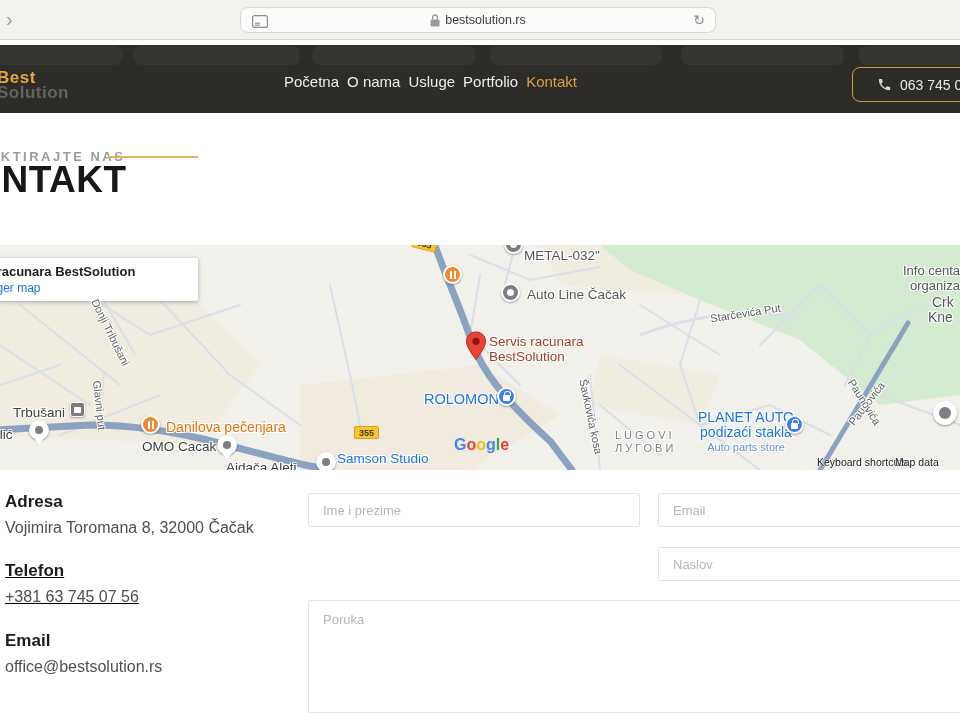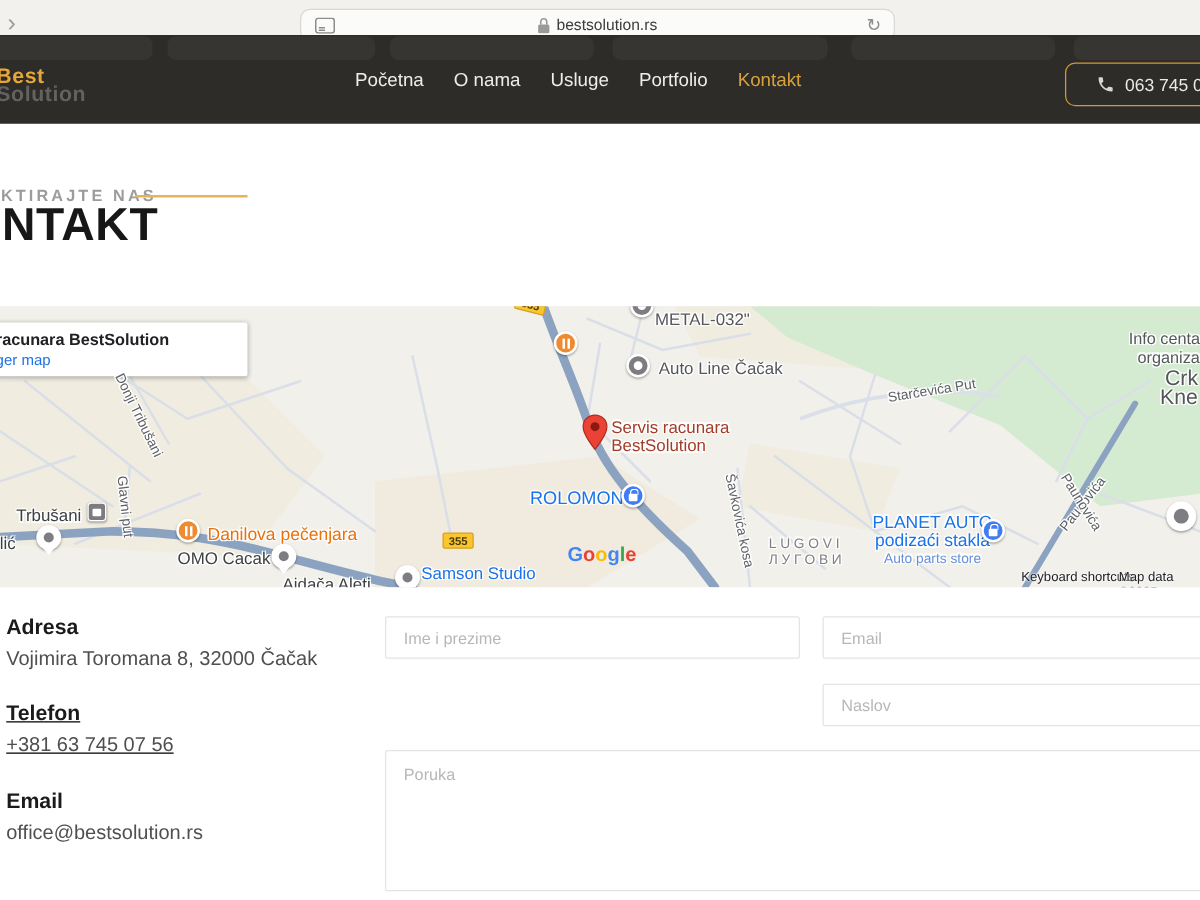--- a/index.html
+++ b/index.html
@@ -12,26 +12,26 @@
           border-bottom:1px solid #d7d5d2;}
   .fwd{position:absolute;left:6px;top:6px;font-size:20px;color:#9b9b9b;line-height:26px;}
   .urlbar{position:absolute;left:240px;top:7px;width:476px;height:26px;background:#fbfbfa;
           border:1px solid #dad8d5;border-radius:8px;display:flex;align-items:center;}
   .reader-ic{position:absolute;left:11px;top:6px;}
   .url-center{flex:1;display:flex;align-items:center;justify-content:center;gap:5px;
               font-size:12.5px;color:#3c3c3c;}
   .reload-ic{position:absolute;right:10px;top:4px;font-size:14px;color:#8d8d8d;}
 
   
-  .nav{position:absolute;left:0;top:28px;width:960px;height:71px;background:#2d2c29;}
+  .nav{position:absolute;left:0;top:45px;width:960px;height:71px;background:#2d2c29;}
   .tabhint{position:absolute;top:1px;height:19px;border-radius:7px;background:rgba(255,255,255,0.045);}
   .logo{position:absolute;left:-3px;top:25px;line-height:15px;}
   .logo .l1{font-size:17px;font-weight:bold;color:#e5a738;letter-spacing:.5px;}
   .logo .l2{font-size:17px;font-weight:bold;color:#646260;letter-spacing:.5px;}
-  .menu{position:absolute;left:284px;top:0;height:73px;display:flex;align-items:center;gap:24px;}
+  .menu{position:absolute;left:284px;top:0;height:73px;display:flex;align-items:center;gap:8px;}
   .menu .item{font-size:15px;color:#ededed;cursor:pointer;}
   .menu .item.active{color:#d9a13c;}
   .phone-btn{position:absolute;left:852px;top:22px;width:150px;height:35px;
              border:1px solid #cf9a3b;border-radius:8px;display:flex;align-items:center;
              gap:8px;padding-left:24px;color:#e9e9e9;font-size:14px;}
 
   
   .hero{position:absolute;left:0;top:113px;width:960px;height:132px;background:#fff;}
   .kicker{position:absolute;left:-57px;top:36px;font-size:13px;font-weight:bold;
           letter-spacing:2.5px;color:#9c9c9c;white-space:nowrap;}
@@ -243,21 +243,21 @@
     </div>
     <div class="poi-circle poi-blue" style="left:785px;top:170px;">
         <span class="glyph-lock"></span>
       </div>
 
     <div class="mlbl road-lbl" style="left:710px;top:62px;transform:rotate(-9deg);">Starčevića Put</div>
     <div class="mlbl gray-lbl" style="left:903px;top:18px;font-size:13px;line-height:15px;">
       <div>Info centar</div>
       <div style="margin-left:7px;">organizac</div>
     </div>
-    <div class="mlbl gray-lbl" style="left:928px;top:50px;font-size:17px;line-height:15px;">
+    <div class="mlbl gray-lbl" style="left:928px;top:50px;font-size:14px;line-height:15px;">
       <div style="margin-left:4px;">Crk</div>
       <div>Kne</div>
     </div>
 
     <div class="mlbl dark-lbl" style="left:13px;top:160px;">Trbušani</div>
     <div class="transit-ic" style="left:70px;top:157px;">
         <span></span>
       </div>
 
     <div class="mlbl dark-lbl" style="left:-4px;top:182px;">Ilić</div>

